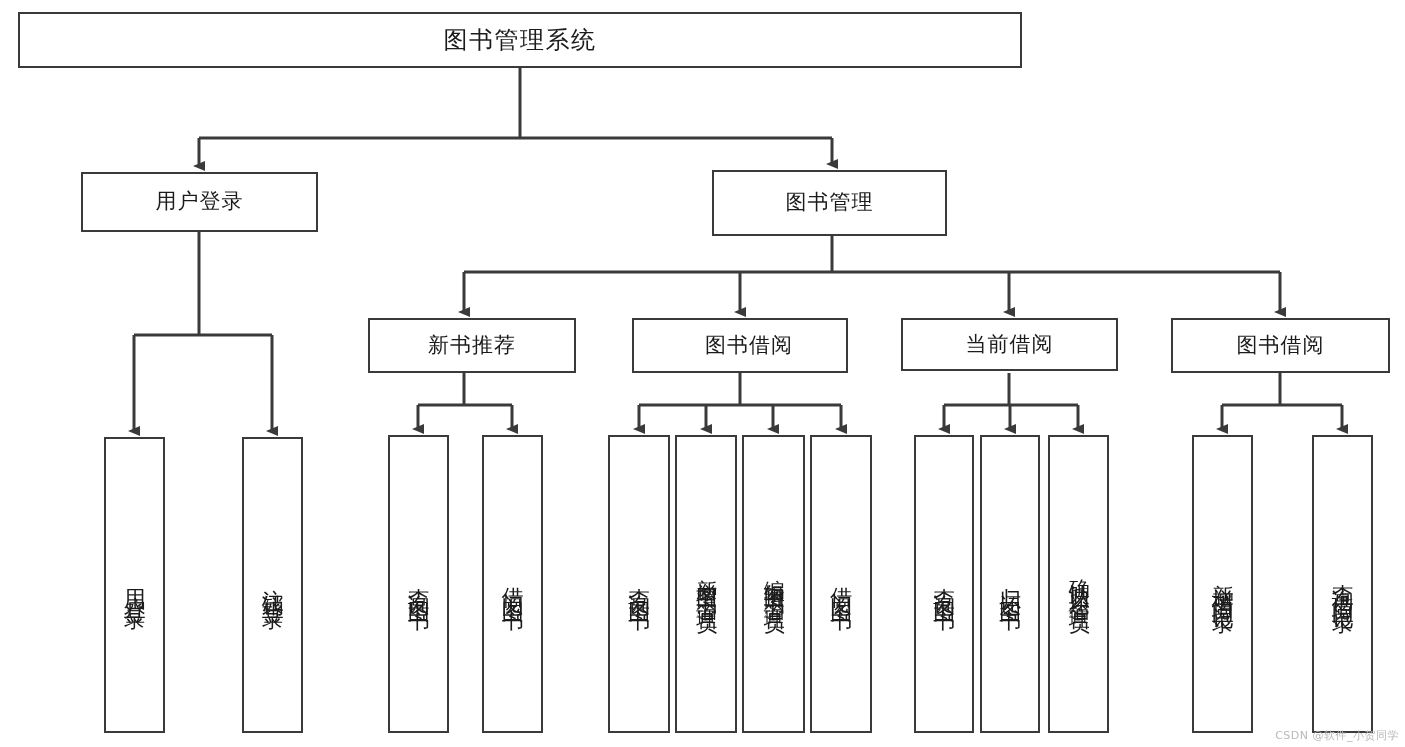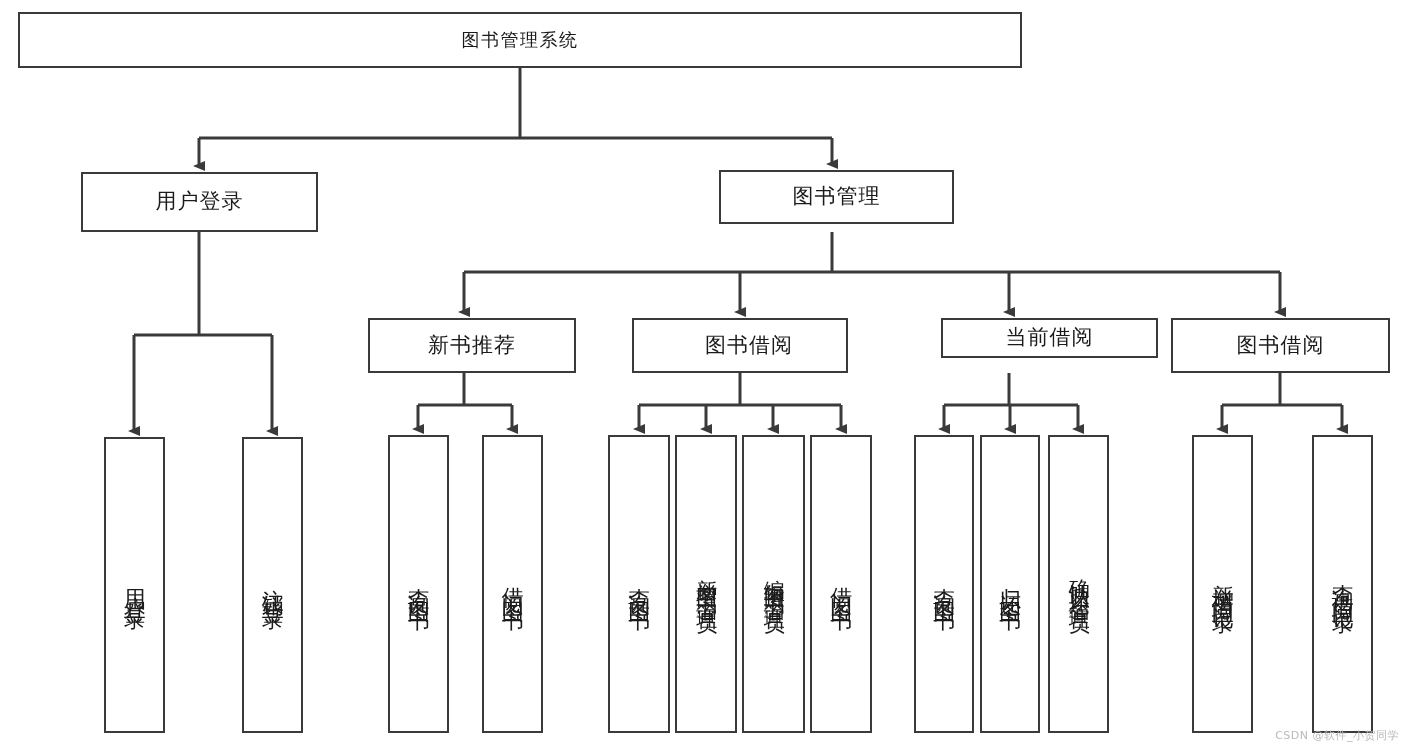--- a/index.html
+++ b/index.html
@@ -19,21 +19,21 @@
     box-sizing:border-box;
     background:#ffffff;
     border:2.5px solid #3a3a3a;
     display:flex;
     align-items:center;
     justify-content:center;
     color:#1b1b1b;
     line-height:1.12;
   }
   .node.h{ font-size:21px; letter-spacing:1px; }
-  .node.root{ font-size:18px; letter-spacing:1.5px; }
+  .node.root{ font-size:24px; letter-spacing:1.5px; }
 
   
   .node.v{
     writing-mode:vertical-rl;
     text-orientation:upright;
     font-size:22px;
     letter-spacing:7px;
     align-items:center;
     justify-content:center;
     padding:6px 0;
@@ -108,31 +108,31 @@
     </g>
   </svg>
 
   <div class="node root" style="left:18px;top:12px;width:1004px;height:56px;">
     <span>图书管理系统</span>
   </div>
 
   <div class="node h" style="left:81px;top:172px;width:237px;height:60px;">
     <span>用户登录</span>
   </div>
-  <div class="node h" style="left:712px;top:170px;width:235px;height:54px;margin-left:7px;">
+  <div class="node h" style="left:712px;top:170px;width:235px;height:66px;">
     <span>图书管理</span>
   </div>
 
   <div class="node h" style="left:368px;top:318px;width:208px;height:55px;">
     <span>新书推荐</span>
   </div>
   <div class="node h" style="left:632px;top:318px;width:216px;height:55px;padding-left:18px;">
     <span>图书借阅</span>
   </div>
-  <div class="node h" style="left:901px;top:318px;width:217px;height:40px;margin-left:40px;">
+  <div class="node h" style="left:901px;top:318px;width:217px;height:53px;">
     <span>当前借阅</span>
   </div>
   <div class="node h" style="left:1171px;top:318px;width:219px;height:55px;">
     <span>图书借阅</span>
   </div>
 
   <div class="node v" style="left:104px;top:437px;width:61px;height:296px;">
     <span>用户登录</span>
   </div>
   <div class="node v" style="left:242px;top:437px;width:61px;height:296px;">

